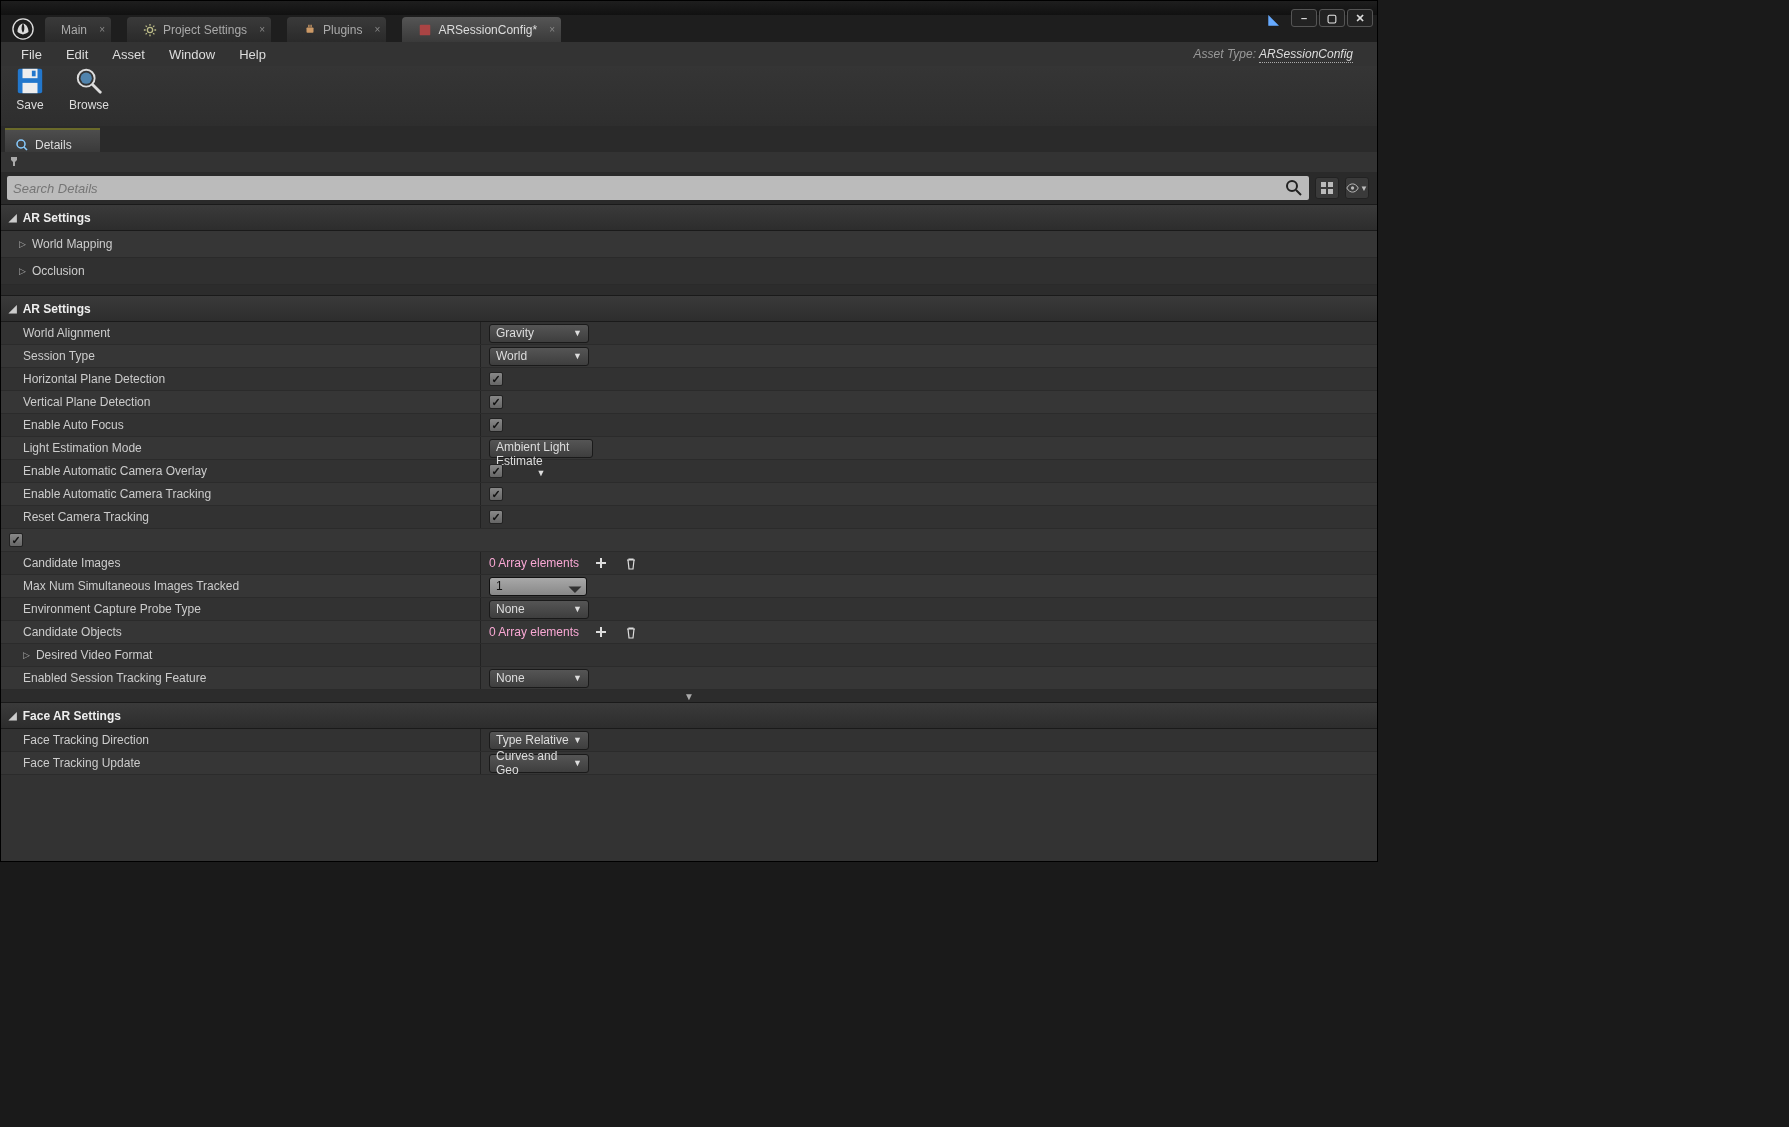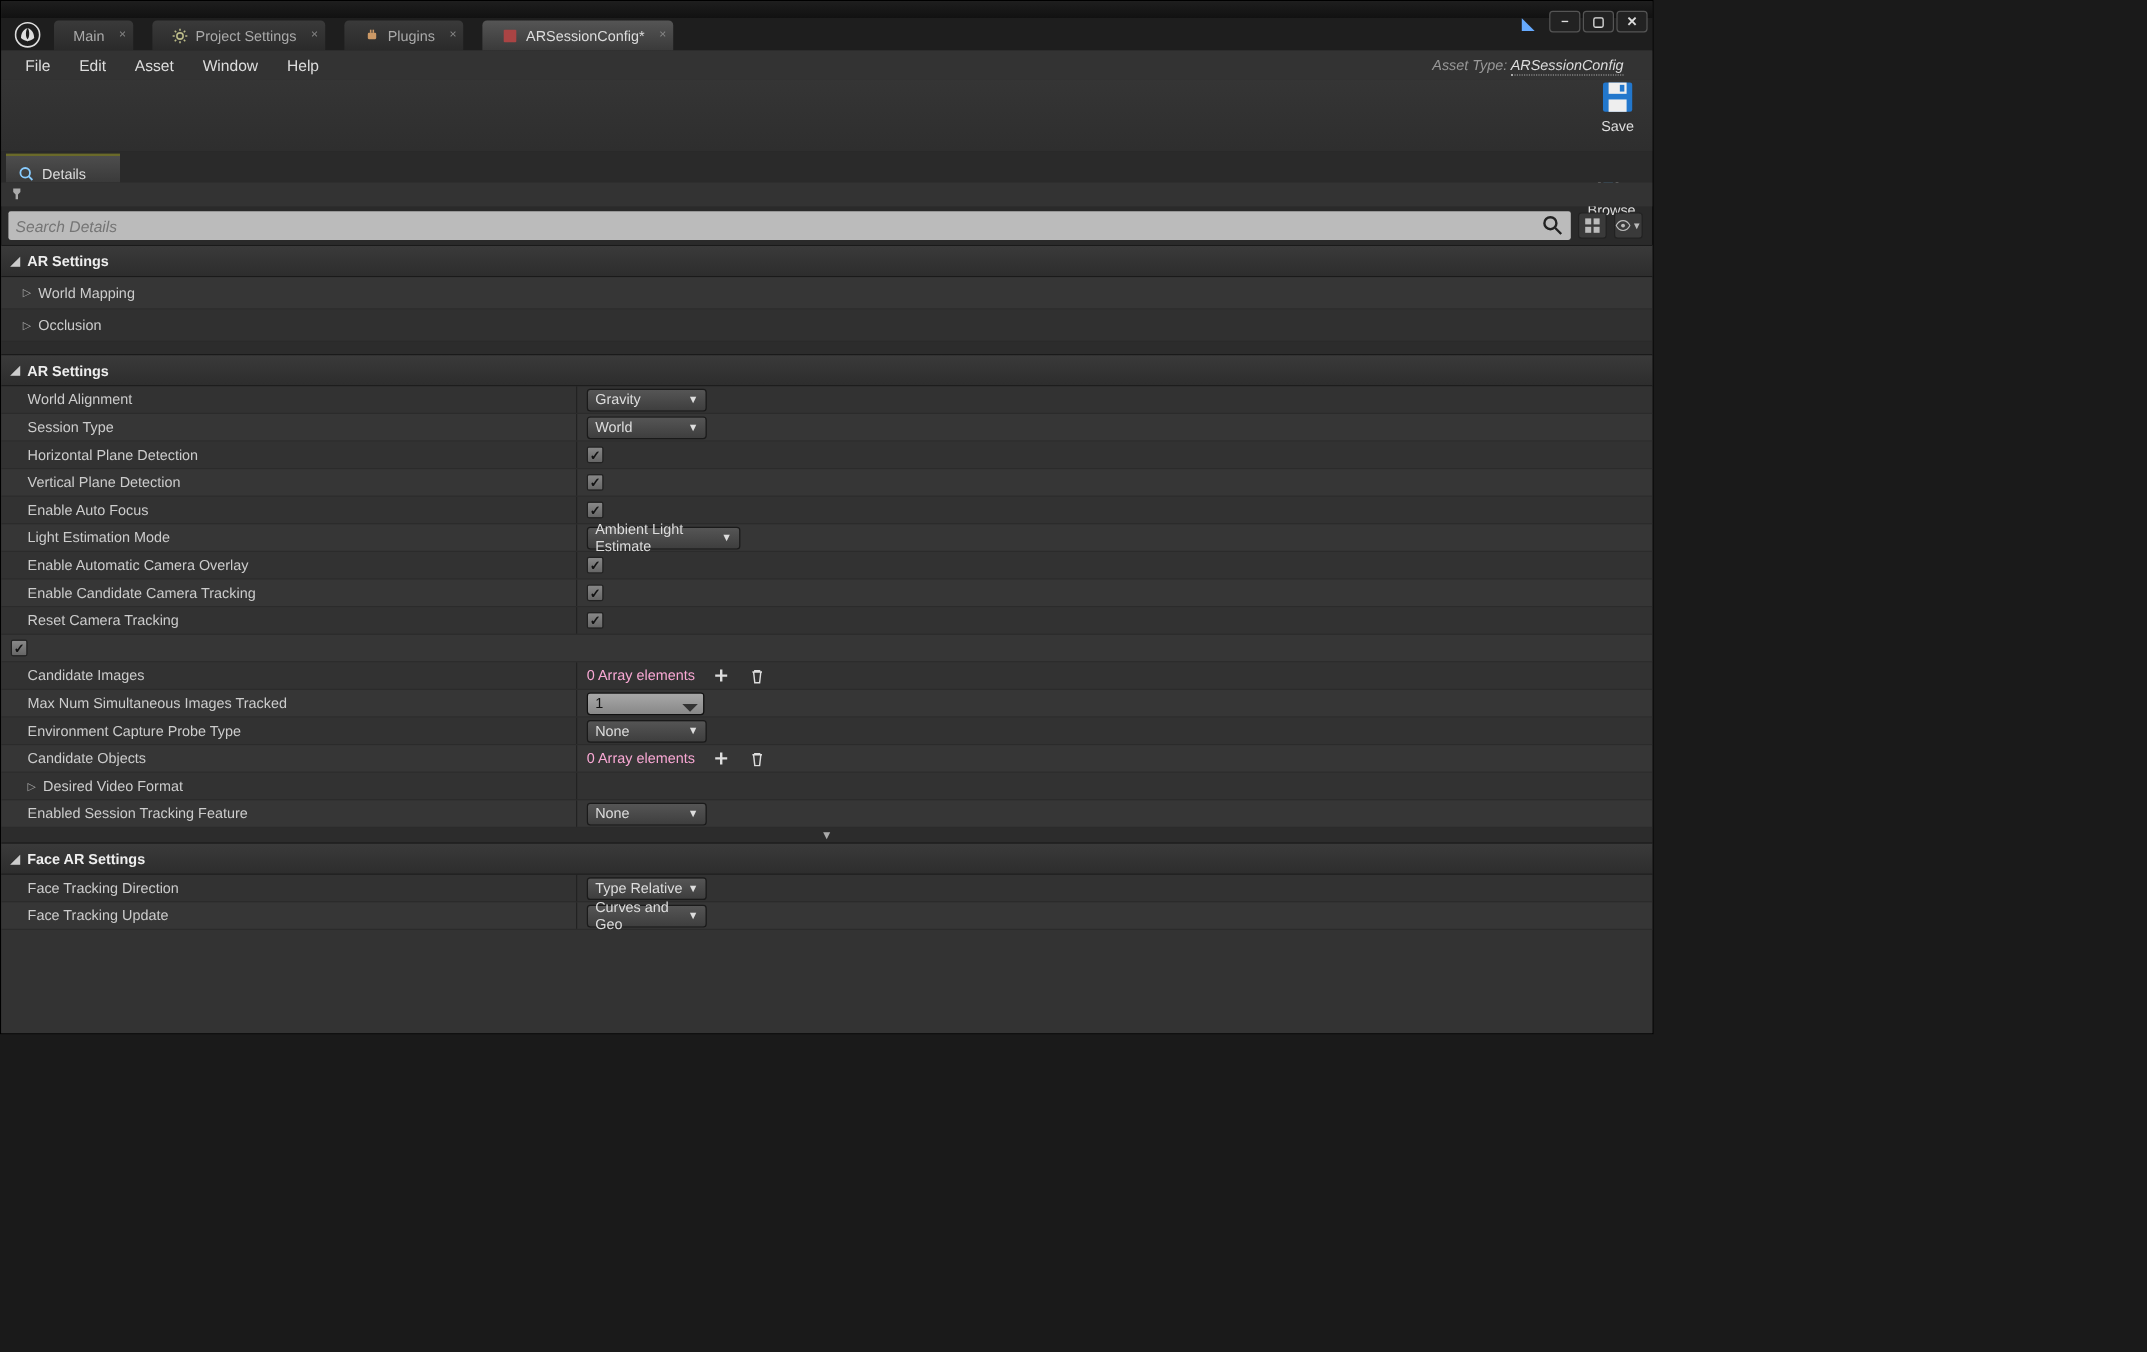--- a/index.html
+++ b/index.html
@@ -13,21 +13,21 @@
 .tab.inactive { background:linear-gradient(#3a3a3a,#2a2a2a); color:#aaa; }
 .tab.active { background:linear-gradient(#555,#3a3a3a); }
 .tab-icon { width:14px; height:14px; }
 .tab-close { position:absolute; right:6px; font-size:10px; color:#888; }
 .winbtns { position:absolute; right:4px; top:-6px; display:flex; gap:2px; }
 .winbtn { width:26px; height:18px; background:#222; border:1px solid #555; border-radius:3px; display:flex; align-items:center; justify-content:center; color:#ddd; font-weight:bold; cursor:pointer; font-size:11px;}
 .menubar { height:24px; background:#333; display:flex; align-items:center; padding:0 8px; gap:0; position:relative;}
 .menu-item { padding:0 12px; height:24px; display:flex; align-items:center; cursor:pointer; color:#ddd; font-size:13px;}
 .menubar .asset-type { position:absolute; right:24px; color:#999; font-size:12px;font-style:italic;}
 .menubar .asset-type .underline { color:#ddd; border-bottom:1px dotted #aaa; padding-bottom:1px;}
-.toolbar { height:60px; background:linear-gradient(#353535,#2e2e2e); display:flex; align-items:flex-end; padding:0 14px; gap:24px;flex-direction:column; }
+.toolbar { height:60px; background:linear-gradient(#353535,#2e2e2e); display:flex; align-items:flex-start; padding:0 14px; gap:24px; }
 .tb-btn { display:flex; flex-direction:column; align-items:center; gap:2px; cursor:pointer; color:#ddd; }
 .tb-btn .icon { width:30px; height:30px; }
 .tb-btn span { font-size:12px;}
 .subtabbar { height:26px; background:#2a2a2a; display:flex; align-items:flex-end; padding-left:4px;}
 .subtab { height:24px; padding:0 28px 0 10px; display:flex; align-items:flex-end; gap:6px; background:linear-gradient(#4d4d4d,#3a3a3a); color:#ddd; border-top:2px solid #6a6a2a; font-size:12px;}
 .mini-row { height:20px; background:#333; display:flex; align-items:center; padding-left:8px;}
 .mini-row .filter-icon{ width:10px;height:14px; color:#aaa;}
 .searchbar { height:24px; background:#bbb; margin:4px 6px 4px 6px; display:flex; align-items:center; padding:0 6px; border-radius:2px; }
 .searchbar input { flex:1; background:transparent; border:none; outline:none; color:#7f1d1d; font-style:italic; font-size:13px;}
 .searchbar .sicon { width:18px; height:18px; color:#222;}
@@ -41,21 +41,21 @@
 .subrow { height:27px; display:flex; align-items:center; padding-left:18px; color:#ccc; font-size:12px; background:#363636; border-bottom:1px solid #2a2a2a;}
 .subrow.alt{background:#303030;}
 .subrow .tri{ margin-right:6px; font-size:9px; color:#aaa;}
 .prop-row { height:23px; display:flex; align-items:center; border-bottom:1px solid #2b2b2b;}
 .prop-row:nth-child(odd) { background:#363636;}
 .prop-row:nth-child(even) { background:#323232;}
 .prop-label { width:480px; padding-left:22px; color:#ccc; font-size:12px; display:flex; align-items:center; gap:6px; border-right:1px solid #222; height:100%;}
 .prop-label .tri{font-size:9px;color:#aaa;}
 .prop-val { flex:1; padding-left:8px; display:flex; align-items:center; gap:14px;}
 .dropdown { width:100px; height:19px; background:linear-gradient(#555,#3e3e3e); border:1px solid #1a1a1a; border-radius:3px; display:flex; align-items:center; justify-content:space-between; padding:0 6px; color:#ddd; font-size:11px; cursor:pointer;}
-.dropdown.wide{width:128px;}
+.dropdown.wide{width:104px;flex-direction:column;}
 .dropdown .arrow{font-size:9px;}
 .checkbox{width:14px;height:14px;background:linear-gradient(#888,#666);border:1px solid #222;border-radius:2px;display:flex;align-items:center;justify-content:center;cursor:pointer;}
 .checkbox.checked::after{content:"✓";color:#111;font-size:11px;font-weight:bold;}
 .numfield{width:98px;height:19px;background:linear-gradient(#a8a8a8,#888);border:1px solid #111;border-radius:3px;color:#111;padding:0 6px;display:flex;align-items:center;justify-content:space-between;font-size:11px;}
 .numfield .handle{font-size:12px;color:#333;transform:rotate(45deg);}
 .array-text{color:#f9a8d4;font-size:12px;}
 .icon-btn{width:16px;height:16px;color:#ccc;cursor:pointer;display:flex;align-items:center;justify-content:center;}
 .spacer-row{height:10px;background:#2c2c2c;}
 .expand-arrow-row{height:12px;display:flex;align-items:center;justify-content:center;background:#2c2c2c;color:#aaa;font-size:10px;}
 .window-pin{position:absolute;right:98px;top:-4px;color:#6af;font-size:14px;}
@@ -250,21 +250,21 @@
           </div>
         </div>
     </div>
     <div class="prop-row">
       <div class="prop-label">Enable Automatic Camera Overlay</div>
       <div class="prop-val">
           <div class="checkbox checked"></div>
         </div>
     </div>
     <div class="prop-row">
-      <div class="prop-label">Enable Candidate Camera Tracking</div>
+      <div class="prop-label">Enable Automatic Camera Tracking</div>
       <div class="prop-val">
           <div class="checkbox checked"></div>
         </div>
     </div>
     <div class="prop-row">
       <div class="prop-label">Reset Camera Tracking</div>
       <div class="prop-val">
           <div class="checkbox checked"></div>
         </div>
     </div>

